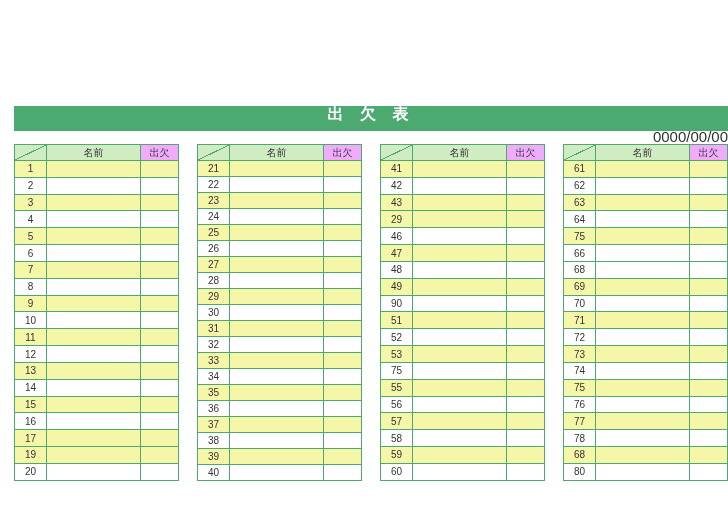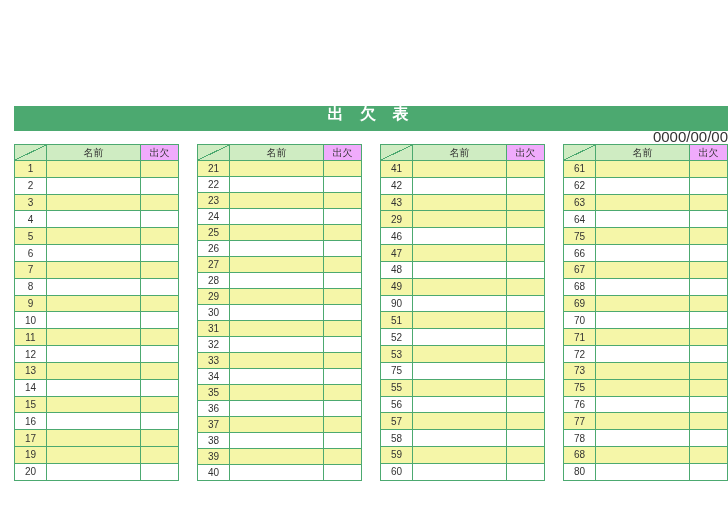--- a/index.html
+++ b/index.html
@@ -441,25 +441,20 @@
         <tr class="odd">
           <td class="num">75</td>
           <td></td>
           <td></td>
         </tr>
         <tr class="even">
           <td class="num">66</td>
           <td></td>
           <td></td>
         </tr>
-        <tr class="odd">
-          <td class="num">67</td>
-          <td></td>
-          <td></td>
-        </tr>
         <tr class="even">
           <td class="num">68</td>
           <td></td>
           <td></td>
         </tr>
         <tr class="odd">
           <td class="num">69</td>
           <td></td>
           <td></td>
         </tr>
@@ -473,20 +468,25 @@
           <td></td>
           <td></td>
         </tr>
         <tr class="even">
           <td class="num">72</td>
           <td></td>
           <td></td>
         </tr>
         <tr class="odd">
           <td class="num">73</td>
+          <td></td>
+          <td></td>
+        </tr>
+        <tr class="even">
+          <td class="num">74</td>
           <td></td>
           <td></td>
         </tr>
         <tr class="odd">
           <td class="num">75</td>
           <td></td>
           <td></td>
         </tr>
         <tr class="even">
           <td class="num">76</td>

